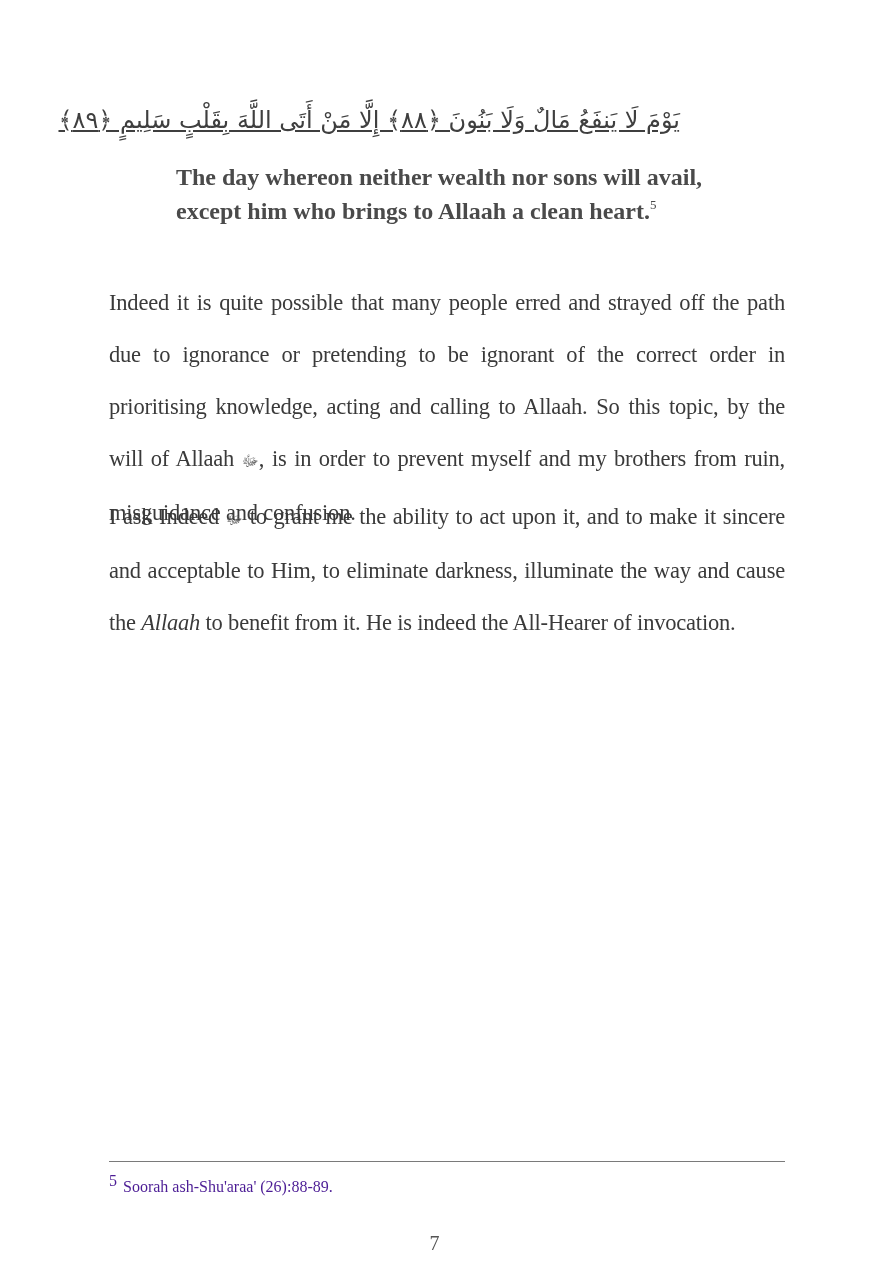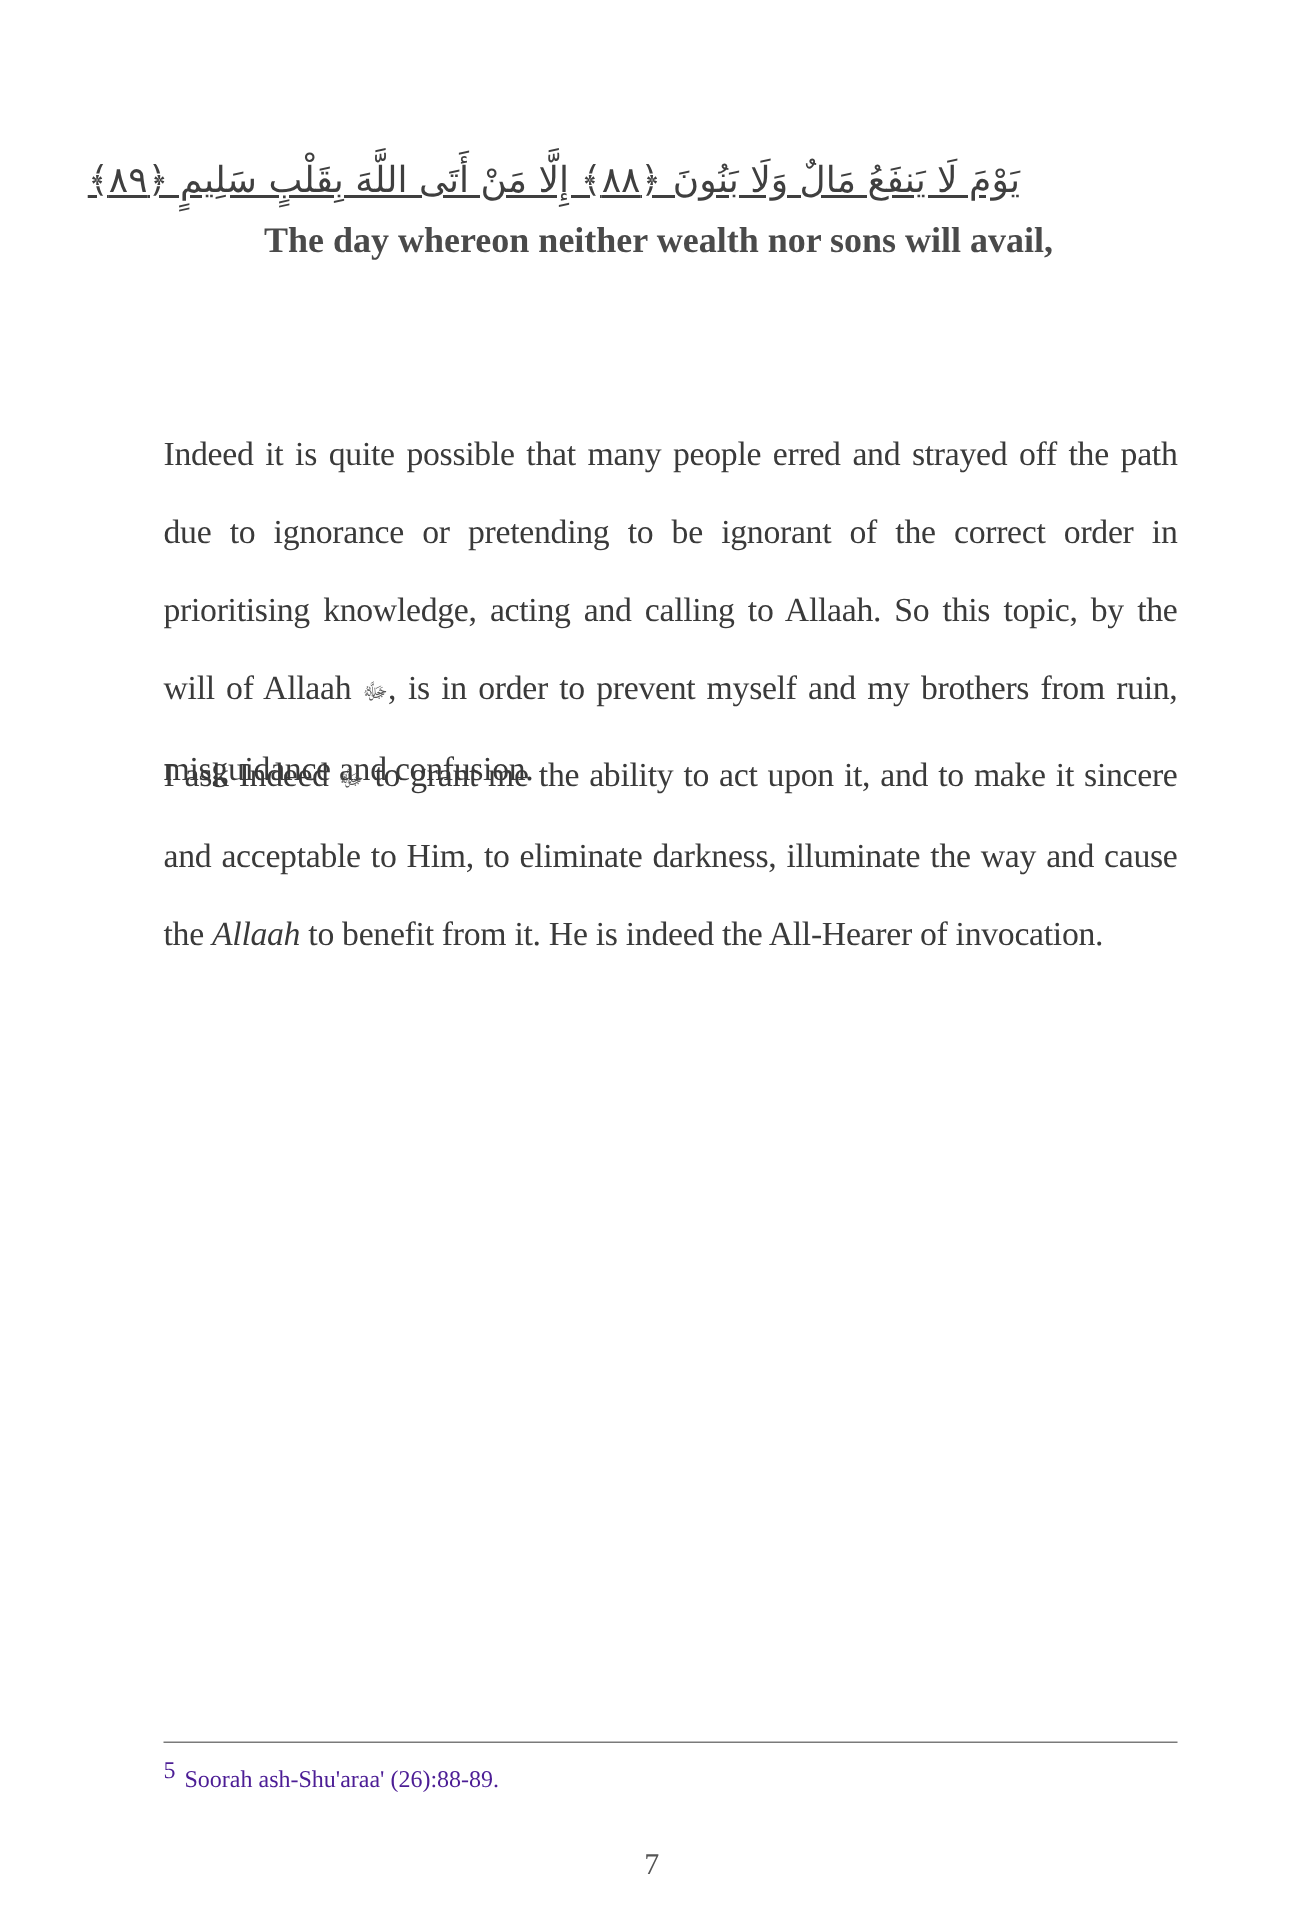--- a/index.html
+++ b/index.html
@@ -6,21 +6,21 @@
   body {
     width:869px; height:1280px; background:#ffffff; position:relative; overflow:hidden;
     font-family: "Liberation Serif", "DejaVu Serif", serif; color:#3a3a3a;
   }
   .arabic {
     position:absolute; left:200px; top:96px; width:480px; height:48px;
     font-family:"DejaVu Sans", sans-serif; font-size:24px; direction:rtl; text-align:center;
     color:#3f3f3f; line-height:48px; white-space:nowrap;text-decoration:underline;
   }
   .verse {
-    position:absolute; left:176px; top:144px; width:560px;
+    position:absolute; left:176px; top:160px; width:560px;
     font-family:"Liberation Serif", serif; font-weight:bold; font-size:24px; line-height:34px;
     color:#4a4a4a;
   }
   .verse sup { font-size:13px; font-weight:normal; vertical-align:top; position:relative; top:-6px; }
   .para {
     position:absolute; left:109px; width:676px;
     font-family:"Liberation Serif", serif; font-size:22.5px; line-height:52px; color:#3a3a3a;
     text-align:justify; letter-spacing:-0.2px;margin-top:14px;
   }
   .p1 { top:263px; }
@@ -39,20 +39,21 @@
     font-size:20px; color:#555; font-family:"Liberation Serif", serif;
   }
 </style>
 </head>
 <body>
 
 <div class="arabic">يَوْمَ لَا يَنفَعُ مَالٌ وَلَا بَنُونَ ﴿٨٨﴾ إِلَّا مَنْ أَتَى اللَّهَ بِقَلْبٍ سَلِيمٍ ﴿٨٩﴾</div>
 
 <div class="verse">
   <div>The day whereon neither wealth nor sons will avail,</div>
+  <div><span>except him who brings to Allaah a clean heart.</span><sup>5</sup></div>
 </div>
 
 <div class="para p1"><span>Indeed it is quite possible that many people erred and strayed off the path due to ignorance or pretending to be ignorant of the correct order in prioritising knowledge, acting and calling to Allaah. So this topic, by the will of Allaah </span><span class="honor">ﷻ</span><span>, is in order to prevent myself and my brothers from ruin, misguidance and confusion.</span></div>
 
 <div class="para p2"><span>I ask Indeed </span><span class="honor">ﷻ</span><span> to grant me the ability to act upon it, and to make it sincere and acceptable to Him, to eliminate darkness, illuminate the way and cause the </span><i>Allaah</i><span> to benefit from it. He is indeed the All-Hearer of invocation.</span></div>
 
 <div class="rule"></div>
 
 <div class="fn"><span class="num">5</span><span>Soorah ash-Shu'araa' (26):88-89.</span></div>
 

